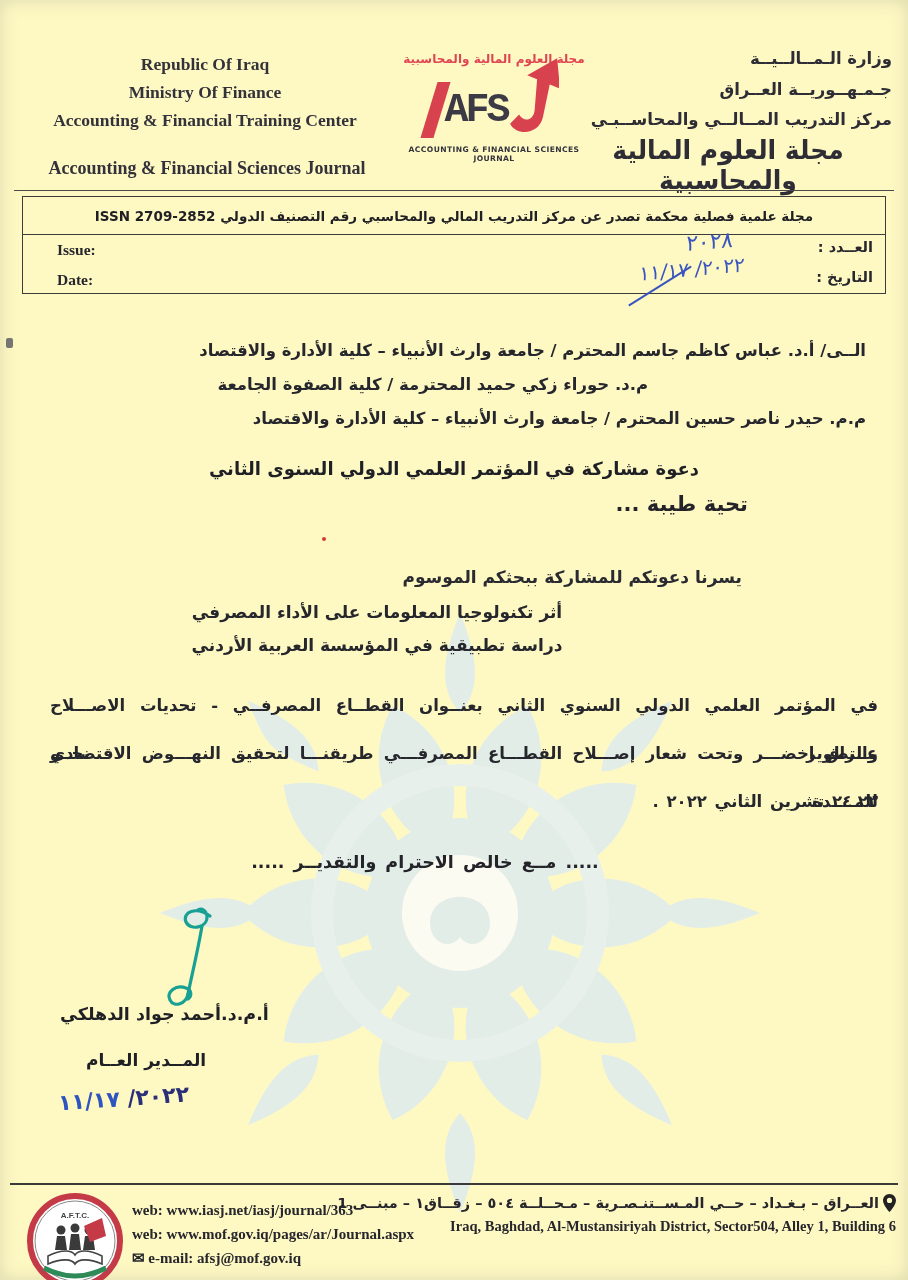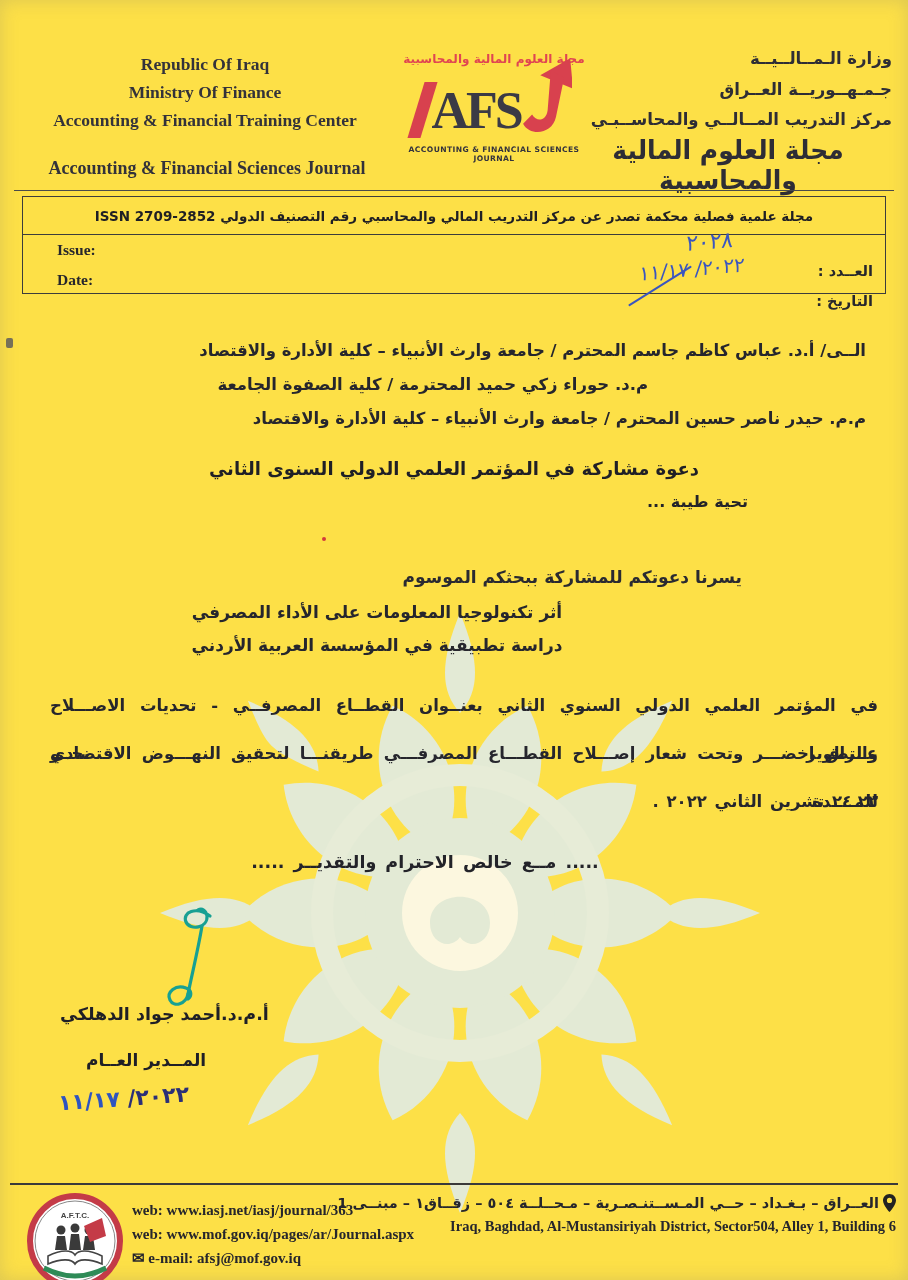--- a/index.html
+++ b/index.html
@@ -1,18 +1,18 @@
 <!DOCTYPE html>
 <html><head>
 <meta charset="utf-8">
 <style>
   html,body{margin:0;padding:0;background:#e8e8e6;}
   .page{
     position:relative;width:908px;height:1280px;margin:0 auto;
-    background:#fde047;overflow:hidden;
+    background:#fef9c3;overflow:hidden;
     box-shadow:inset 0 0 18px rgba(120,120,115,.25);
     font-family:"DejaVu Sans",sans-serif;color:#2d2d33;
   }
   .abs{position:absolute;}
   .ar{direction:rtl;unicode-bidi:embed;font-family:"DejaVu Sans",sans-serif;}
   .en-serif{font-family:"Liberation Serif",serif;}
   .b{font-weight:bold;}
   .z{z-index:2;}
 
   
@@ -20,43 +20,43 @@
 
   
   .hdr-left{left:24px;top:50px;width:362px;text-align:center;font-size:17.5px;line-height:1.6;color:#33323a;}
   .hdr-journal{left:18px;top:158px;width:378px;text-align:center;font-size:18px;color:#33323a;}
 
   
   .logo{left:398px;top:26px;width:192px;height:156px;text-align:center;}
   .logo-ar{color:#e04552;font-size:12px;font-weight:bold;direction:rtl;margin-top:26px;}
   .logo-row{display:flex;align-items:flex-end;justify-content:center;height:72px;margin-top:2px;}
   .logo-slash{width:13px;height:56px;background:#d8414e;transform:skewX(-17deg);margin-right:2px;margin-bottom:2px;}
-  .logo-letters{font-size:52px;font-weight:900;line-height:58px;letter-spacing:-3px;color:#3b3a45;font-family:Liberation Serif, serif;}
+  .logo-letters{font-size:40px;font-weight:900;line-height:58px;letter-spacing:-3px;color:#3b3a45;font-family:Liberation Mono, monospace;}
   .logo-cap{font-size:7.6px;font-weight:bold;letter-spacing:.4px;color:#34333d;margin-top:5px;}
 
   
   .hdr-right{right:16px;top:44px;width:330px;text-align:right;font-size:16.5px;line-height:1.85;color:#2e2d35;}
   .calligraphy{right:10px;top:136px;width:340px;text-align:center;font-size:25px;color:#2e2d35;transform:scaleY(1.05);}
 
   
   .topline{left:14px;top:190px;width:880px;border-top:1.5px solid #4a4a4a;}
   .issue-box{left:22px;top:196px;width:862px;height:96px;border:1.5px solid #3c3c3c;background:transparent;}
   .issn-row{position:absolute;left:0;top:0;width:100%;height:37px;border-bottom:1.2px solid #3c3c3c;
             display:flex;align-items:center;justify-content:center;font-size:13.5px;color:#1f1f24;}
   .lbl-en{position:absolute;left:34px;font-size:15.5px;color:#26262c;}
-  .lbl-ar{position:absolute;right:12px;font-size:14.5px;color:#26262c;margin-top:24px;}
+  .lbl-ar{position:absolute;right:12px;font-size:14.5px;color:#26262c;}
   .hand{color:#3a55c0;transform:rotate(-5deg) skewX(-8deg);letter-spacing:3px;font-size:22px;direction:ltr;}
   .hand-stroke{position:absolute;background:#3a55c0;height:2px;border-radius:2px;}
 
   
   .recipients{right:42px;top:334px;width:830px;text-align:right;font-size:16.5px;line-height:34px;color:#26262d;}
   .recip-indent{padding-left:0;padding-right:0;margin-right:218px;}
   .subject{left:120px;top:458px;width:668px;text-align:center;font-size:18px;color:#1f1f26;
            text-underline-offset:7px;text-decoration-thickness:1.6px;}
-  .greeting{right:160px;top:492px;text-align:right;font-size:16px;color:#232329;}
+  .greeting{right:160px;top:492px;text-align:right;font-size:21px;color:#232329;}
   .intro{right:166px;top:540px;text-align:right;font-size:17px;color:#2a2a31;margin-top:27px;}
   .paper-title{left:112px;top:596px;width:530px;text-align:center;font-size:17px;line-height:33px;color:#26262d;}
   .body-par{left:50px;top:682px;width:828px;font-size:16.5px;color:#26262d;}
   .body-line{height:48px;line-height:48px;text-align:justify;text-align-last:justify;word-spacing:2px;}
   .body-line.last{text-align:right;text-align-last:right;}
   .closing{left:190px;top:852px;width:470px;text-align:center;font-size:17.5px;color:#232329;word-spacing:3px;}
 
   
   .sig-scribble{left:158px;top:902px;}
   .sig-name{left:60px;top:1004px;font-size:17.5px;color:#1f1f26;}

